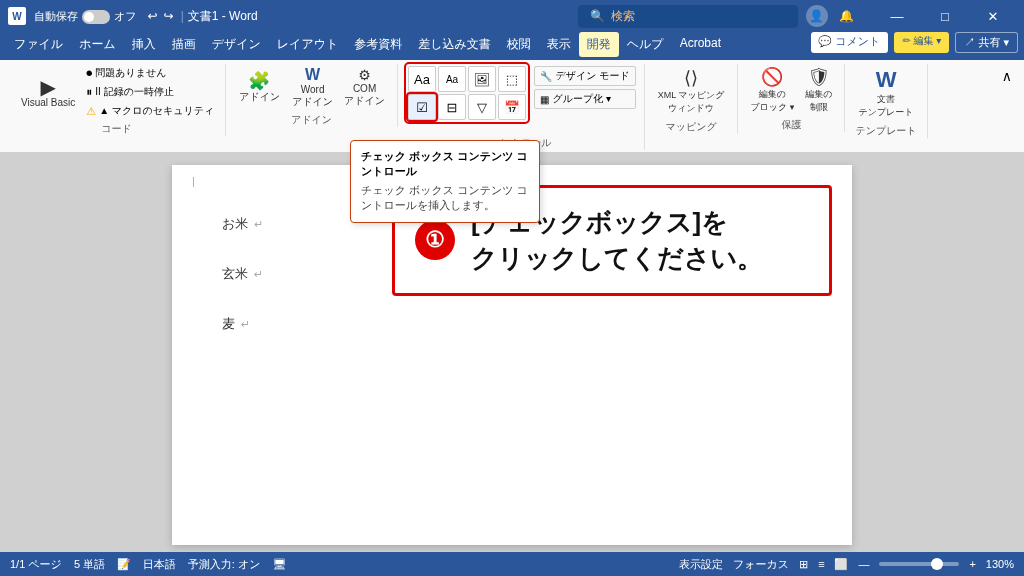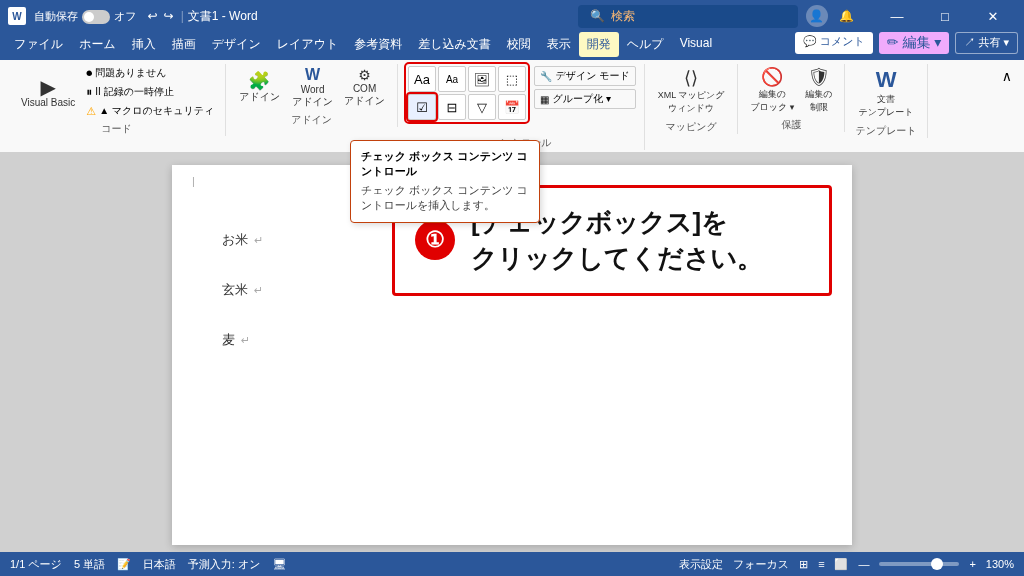--- a/index.html
+++ b/index.html
@@ -337,24 +337,24 @@
   <div class="menu-item">挿入</div>
   <div class="menu-item">描画</div>
   <div class="menu-item">デザイン</div>
   <div class="menu-item">レイアウト</div>
   <div class="menu-item">参考資料</div>
   <div class="menu-item">差し込み文書</div>
   <div class="menu-item">校閲</div>
   <div class="menu-item">表示</div>
   <div class="menu-item active">開発</div>
   <div class="menu-item">ヘルプ</div>
-  <div class="menu-item">Visual</div>
+  <div class="menu-item">Acrobat</div>
   <div style="margin-left:auto;display:flex;gap:6px;">
     <div style="background:white;color:#2b579a;border-radius:3px;padding:2px 8px;cursor:pointer;font-size:11px;">💬 コメント</div>
-    <div style="background:#f0abfc;color:#2b579a;border-radius:3px;padding:2px 8px;cursor:pointer;font-size:14px;">✏ 編集 ▾</div>
+    <div style="background:#fde047;color:#2b579a;border-radius:3px;padding:2px 8px;cursor:pointer;font-size:10px;">✏ 編集 ▾</div>
     <div style="background:#2b579a;color:white;border:1px solid rgba(255,255,255,0.5);border-radius:3px;padding:2px 8px;cursor:pointer;font-size:11px;">↗ 共有 ▾</div>
   </div>
 </div>
 
 <div id="ribbon">
 
   <div class="ribbon-group">
     <div class="ribbon-buttons">
       <div class="ribbon-btn">
         <span class="icon-big">▶</span>
@@ -470,21 +470,21 @@
     <div class="tooltip-title">チェック ボックス コンテンツ コントロール</div>
     <div class="tooltip-desc">チェック ボックス コンテンツ コントロールを挿入します。</div>
   </div>
 </div>
 
 <div id="doc-area">
   <div id="doc-page">
 
     <div style="color:#aaa;font-size:11px;position:absolute;left:20px;top:10px;">|</div>
 
-    <div style="margin-top: 36px;">
+    <div style="margin-top: 20px;">
       <div class="doc-line">
         <span>お米</span>
         <span class="doc-line-arrow">↵</span>
       </div>
       <div class="doc-line">
         <span>玄米</span>
         <span class="doc-line-arrow">↵</span>
       </div>
       <div class="doc-line">
         <span>麦</span>

